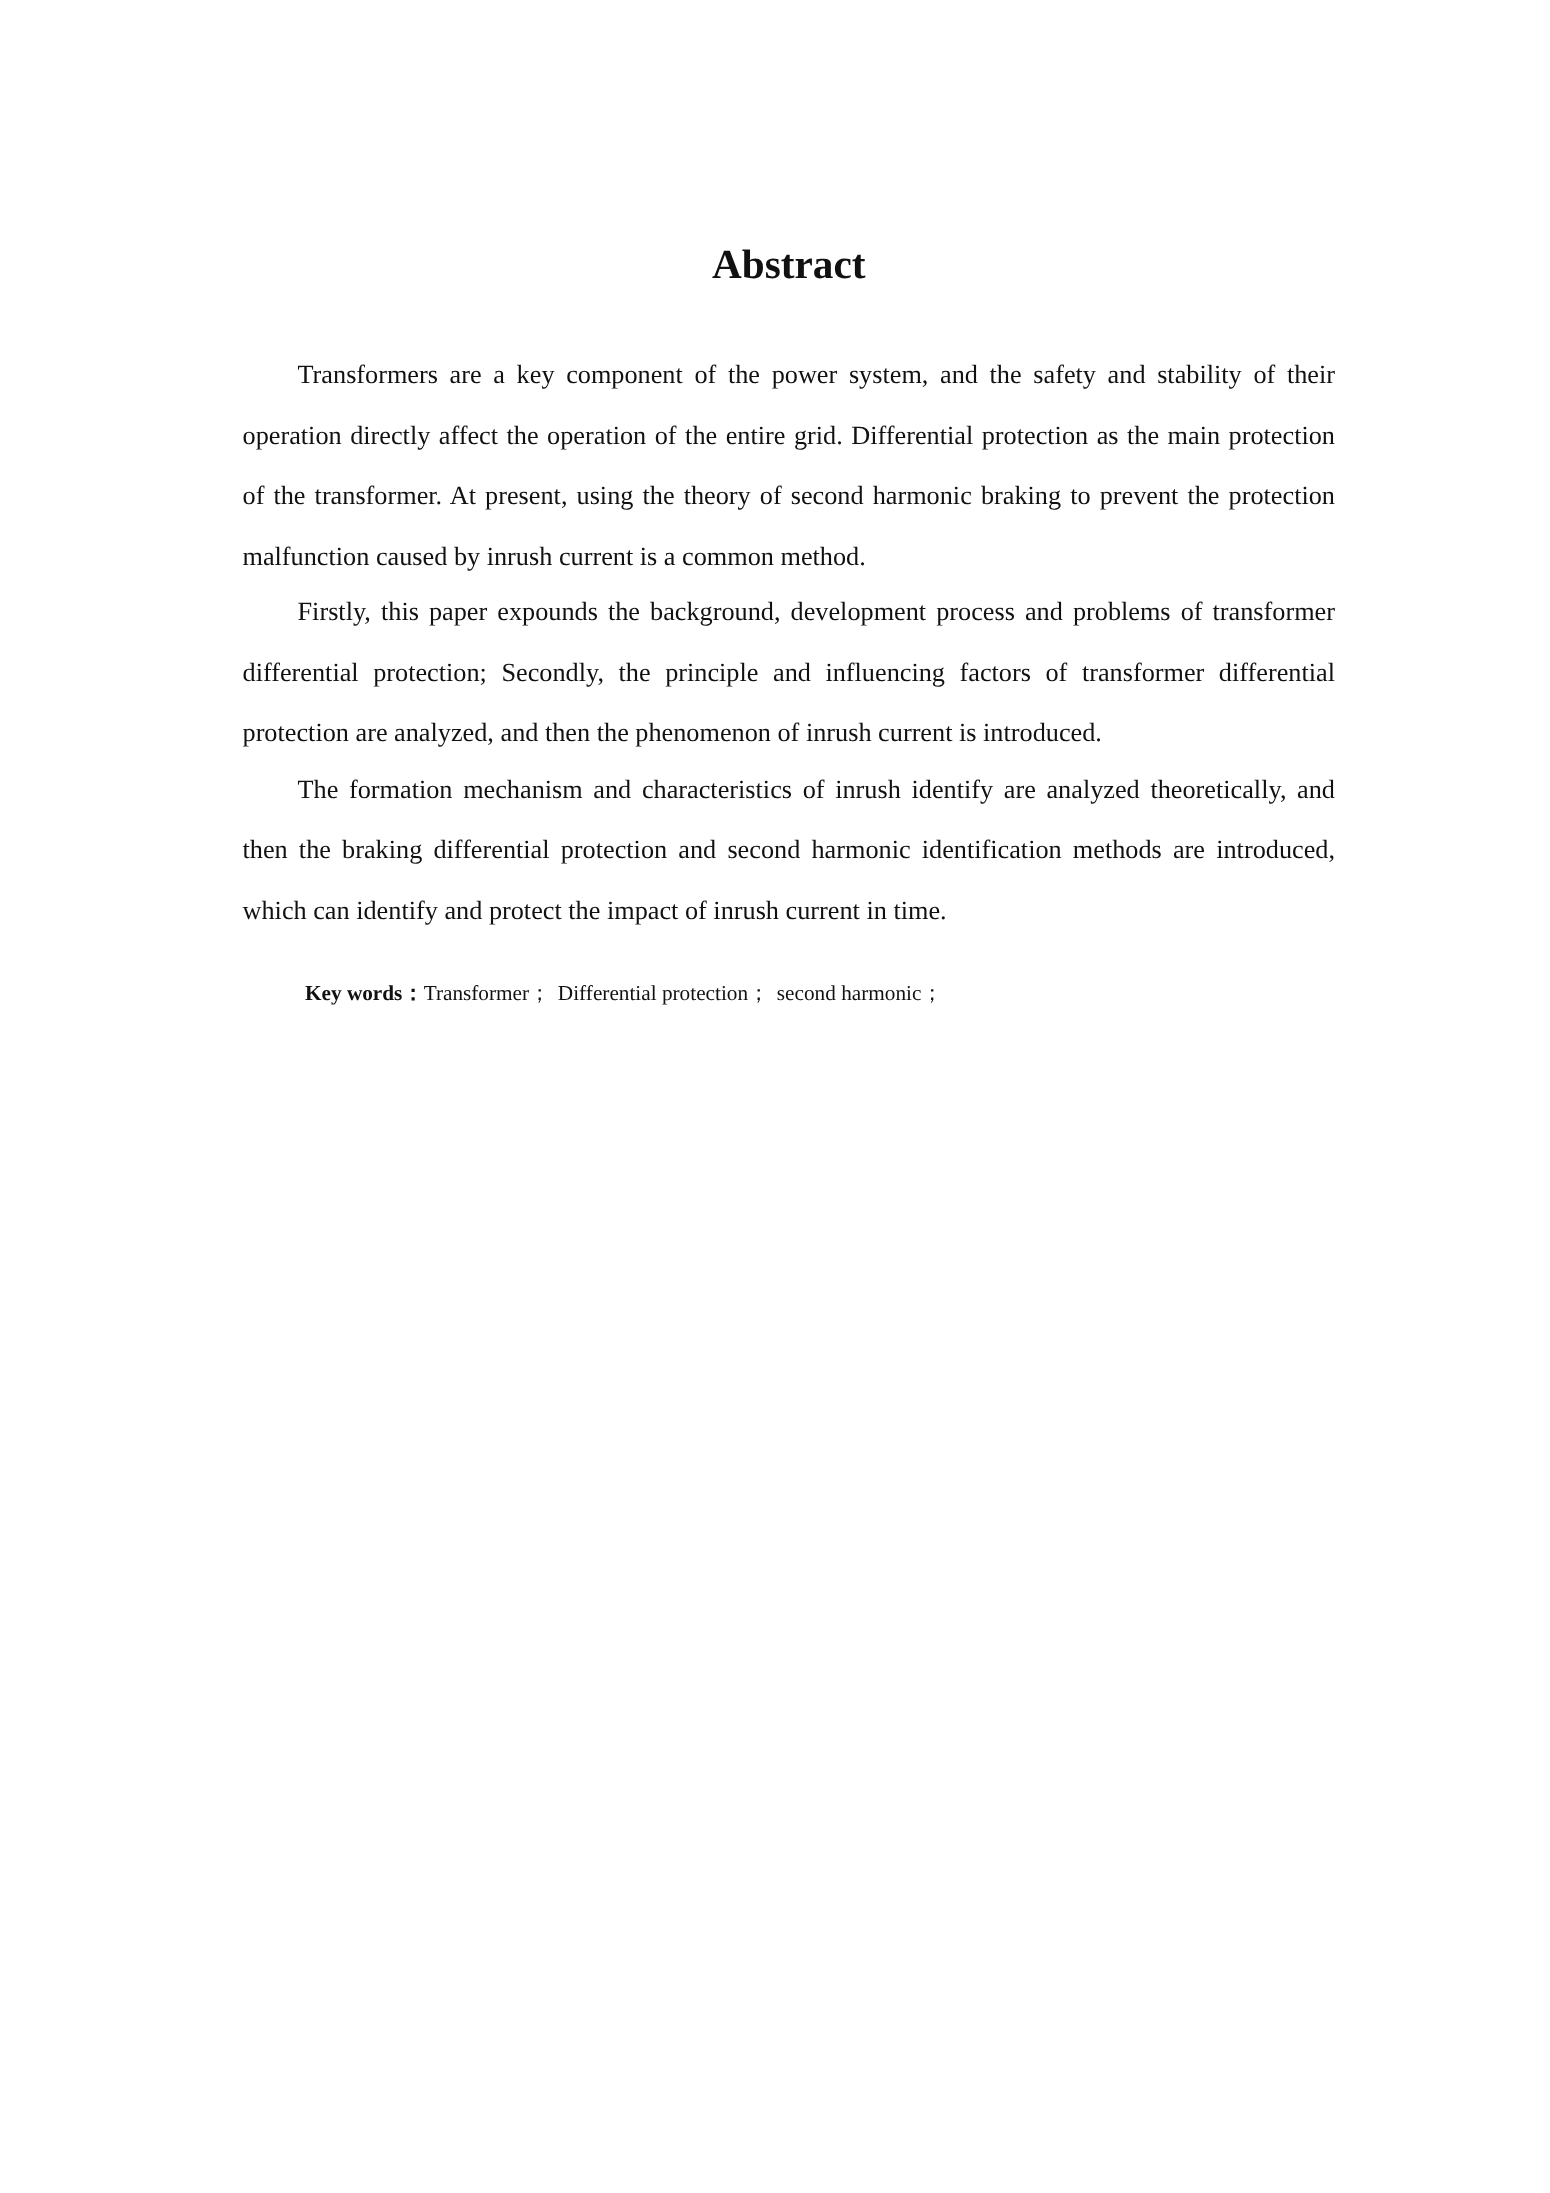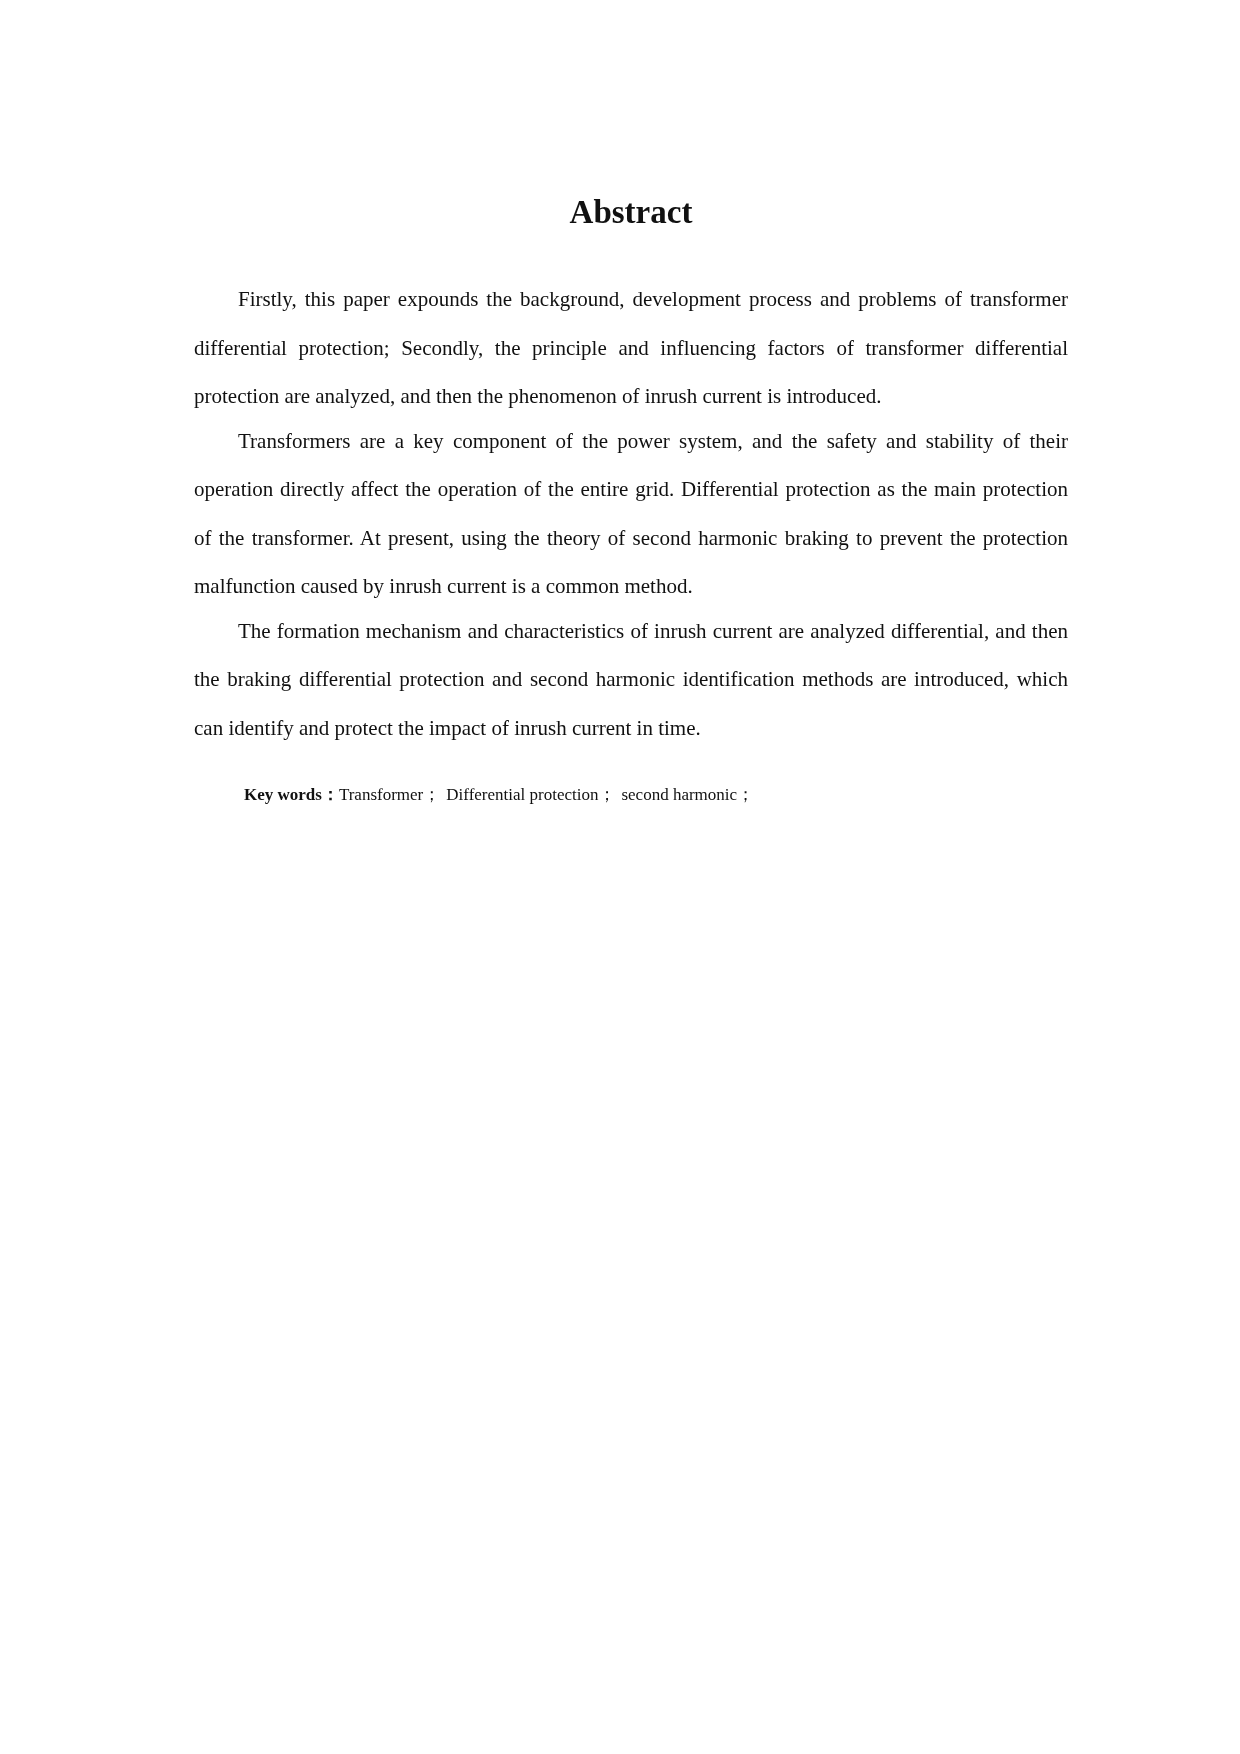--- a/index.html
+++ b/index.html
@@ -14,21 +14,21 @@
   .kw-label { font-weight: bold; }
   .kw-sep { margin-right: 6px; }
 </style>
 </head>
 <body>
 
 <div>
   <h1 class="title">Abstract</h1>
 
   <div class="body">
+    <p class="para">Transformers are a key component of the power system, and the safety and stability of their operation directly affect the operation of the entire grid. Differential protection as the main protection of the transformer. At present, using the theory of second harmonic braking to prevent the protection malfunction caused by inrush current is a common method.</p>
     <p class="para">Firstly, this paper expounds the background, development process and problems of transformer differential protection; Secondly, the principle and influencing factors of transformer differential protection are analyzed, and then the phenomenon of inrush current is introduced.</p>
-    <p class="para">Transformers are a key component of the power system, and the safety and stability of their operation directly affect the operation of the entire grid. Differential protection as the main protection of the transformer. At present, using the theory of second harmonic braking to prevent the protection malfunction caused by inrush current is a common method.</p>
-    <p class="para">The formation mechanism and characteristics of inrush current are analyzed differential, and then the braking differential protection and second harmonic identification methods are introduced, which can identify and protect the impact of inrush current in time.</p>
+    <p class="para">The formation mechanism and characteristics of inrush identify are analyzed theoretically, and then the braking differential protection and second harmonic identification methods are introduced, which can identify and protect the impact of inrush current in time.</p>
   </div>
 
   <div class="keywords">
     <span class="kw-label">Key words：</span><span class="kw-sep">Transformer；</span><span class="kw-sep">Differential protection；</span><span>second harmonic；</span>
   </div>
 </div>
 
 </body></html>

